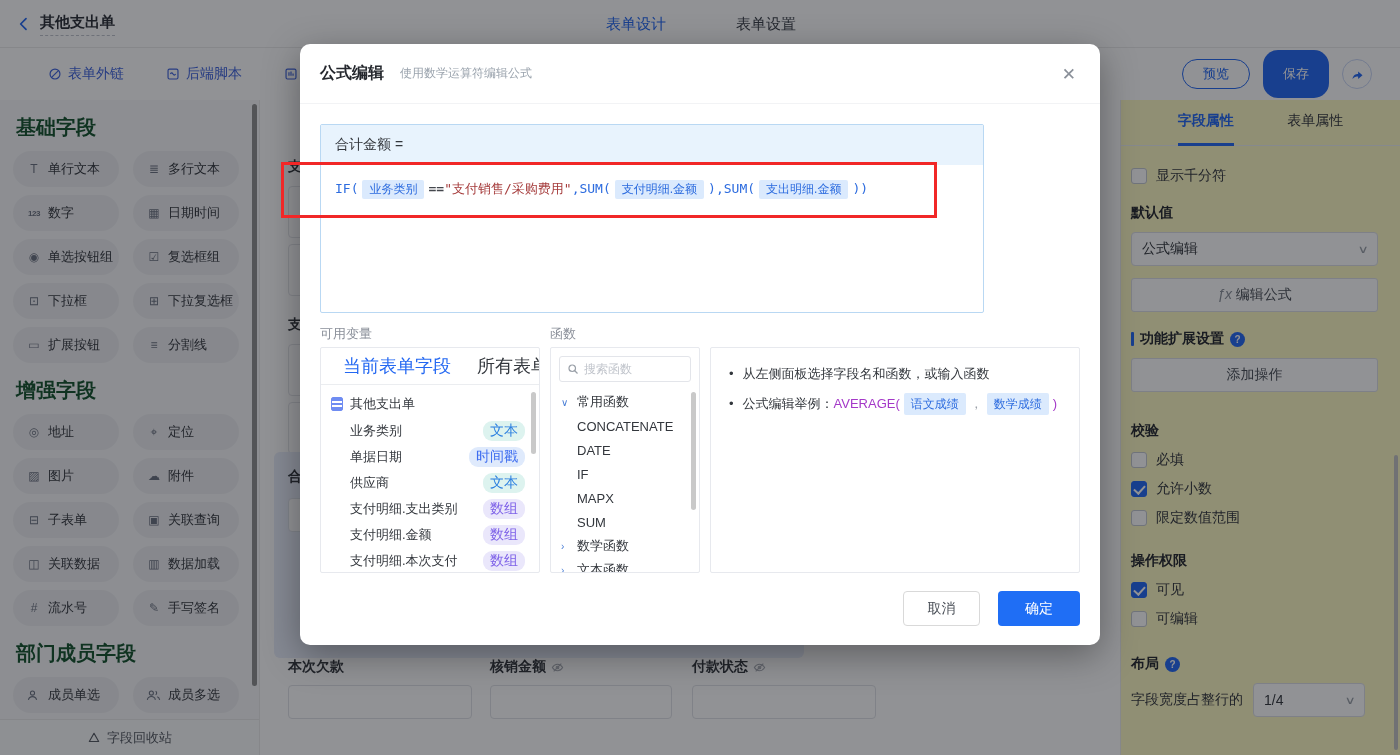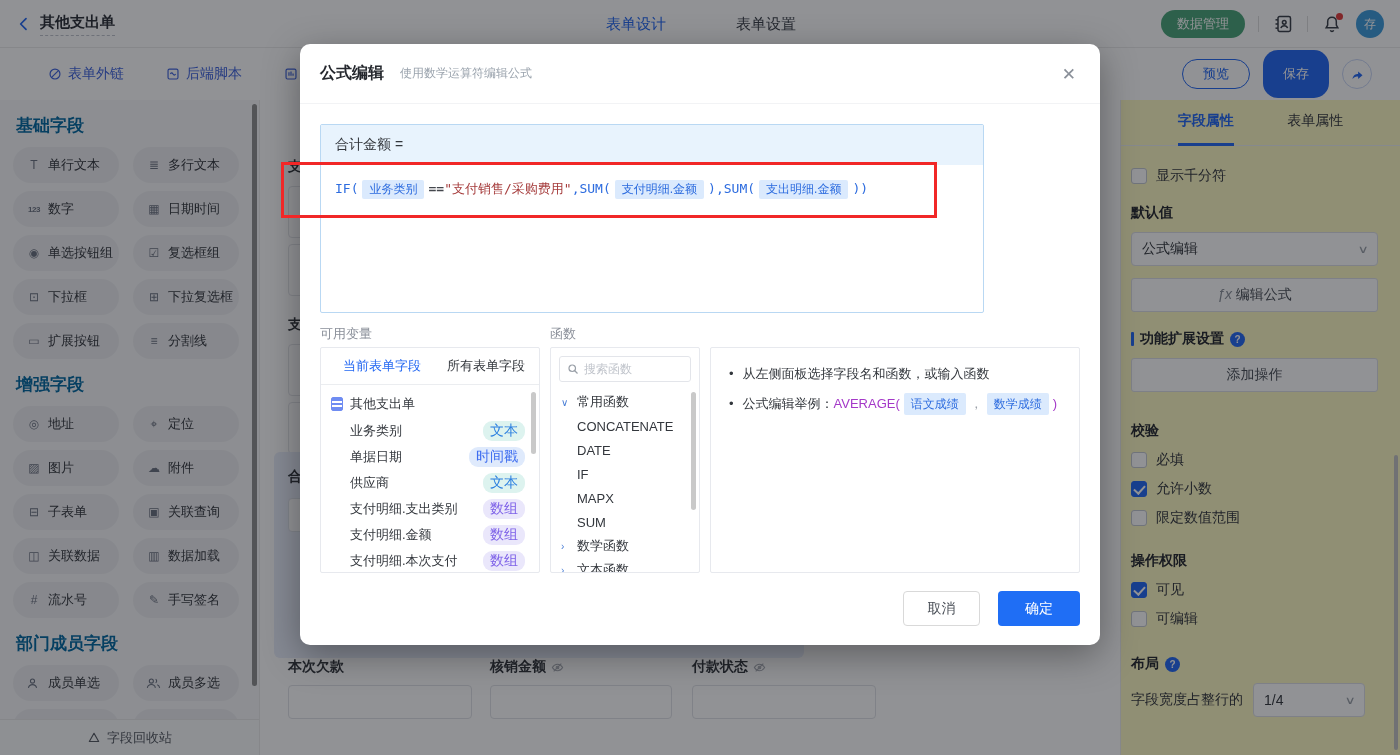--- a/index.html
+++ b/index.html
@@ -36,21 +36,21 @@
   .btn-outline { height:30px; padding:0 20px; border-radius:15px; border:1px solid #2468f2;
                  background:#fff; color:#2468f2; font-size:13px; cursor:pointer; font-family:"Liberation Sans",sans-serif; }
   .btn-primary { height:48px; padding:0 20px; border-radius:15px; border:none;
                  background:#2468f2; color:#fff; font-size:13px; cursor:pointer; font-family:"Liberation Sans",sans-serif; }
   .share-btn { width:30px; height:30px; border-radius:50%; border:1px solid #c9d6f5; display:flex;
                align-items:center; justify-content:center; color:#2468f2; font-size:15px; cursor:pointer; background:#fff; }
 
   
   .sidebar { position:absolute; top:100px; left:0; width:260px; height:655px;
              background:#f7f8fa; border-right:1px solid #ececec; z-index:1; overflow:hidden; }
-  .sb-section-title { font-size:17px; font-weight:700; color:#0369a1; margin:14px 0 10px 16px; }
+  .sb-section-title { font-size:20px; font-weight:700; color:#14532d; margin:14px 0 10px 16px; }
   .sb-grid { display:grid; grid-template-columns:106px 106px; column-gap:14px; row-gap:8px; padding:0 13px; }
   .sb-pill { height:36px; border-radius:18px; background:#ededf0; display:flex; align-items:center;
              padding-left:13px; gap:6px; cursor:grab; }
   .sb-pill .glyph { width:16px; text-align:center; font-size:12px; color:#6b7280; flex:none; }
   .sb-pill .glyph.num { font-size:8px; font-weight:700; letter-spacing:-0.5px; }
   .sb-pill .lbl { font-size:13px; color:#33373d; white-space:nowrap; }
   .recycle { position:absolute; bottom:0; left:0; width:100%; height:36px; background:#fafbfc;
              border-top:1px solid #e9e9e9; display:flex; align-items:center; justify-content:center;
              gap:6px; font-size:13px; color:#555a61; cursor:pointer; z-index:2; }
   .sb-scroll { position:absolute; right:2px; top:4px; width:5px; height:582px;
@@ -124,21 +124,21 @@
 
   .m-label { position:absolute; font-size:13px; color:#8a8f99; top:281px; }
   .panel { position:absolute; top:303px; height:226px; border:1px solid #e7e9ee; border-radius:2px;
            background:#fff; overflow:hidden; }
   .p-vars { left:20px; width:220px; }
   .p-fns  { left:250px; width:150px; }
   .p-tips { left:410px; width:370px; }
 
   .var-tabs { height:37px; display:flex; align-items:center; gap:26px; padding:0 22px;
               border-bottom:1px solid #ebedf0; }
-  .var-tab { font-size:13px; color:#33373d; cursor:pointer; white-space:nowrap; }
+  .var-tab { font-size:18px; color:#33373d; cursor:pointer; white-space:nowrap; }
   .var-tab.active { color:#2468f2; }
   .var-root { display:flex; align-items:center; gap:7px; padding:10px 10px 5px; font-size:13px; color:#33373d; cursor:pointer; }
   .doc-ic { width:12px; height:14px; border-radius:2px; flex:none;
             background:linear-gradient(#6f8cf2 0 3px,#fff 3px 5px,#6f8cf2 5px 7px,#fff 7px 9px,#6f8cf2 9px 100%); border:1px solid #6f8cf2; }
   .var-row { display:flex; align-items:center; justify-content:space-between; height:26px;
              padding:0 14px 0 29px; cursor:pointer; }
   .var-name { font-size:13px; color:#33373d; white-space:nowrap; }
   .badge { font-size:14px; padding:1px 7px; border-radius:9px; white-space:nowrap; }
   .t-text { background:#ddf3ef; color:#2b7fe0; }
   .t-time { background:#dfeafc; color:#3e6df0; }
@@ -184,43 +184,20 @@
         <svg width="16" height="16" viewBox="0 0 24 24">
             <polyline points="15,4 7,12 15,20" fill="none" stroke="#2468f2" stroke-width="2.6" stroke-linecap="round" stroke-linejoin="round"></polyline>
           </svg>
       </span>
       <span class="doc-title">其他支出单</span>
     </div>
     <div class="tb-tabs" id="header-tabs">
         <span class="tb-tab active">表单设计</span>
         <span class="tb-tab">表单设置</span>
       </div>
-    <div class="tb-right">
-      <button class="pill-green">数据管理</button>
-      <span class="vdiv"></span>
-      <span class="hicon">
-        <svg width="20" height="20" viewBox="0 0 24 24" fill="none" stroke="#3a3f47" stroke-width="1.8">
-          <rect x="6" y="3" width="15" height="18" rx="2"></rect>
-            <line x1="3" y1="7" x2="6" y2="7"></line>
-            <line x1="3" y1="12" x2="6" y2="12"></line>
-            <line x1="3" y1="17" x2="6" y2="17"></line>
-            <circle cx="13.5" cy="10" r="2.2"></circle>
-            <path d="M9.5 17c.6-2.2 2.2-3 4-3s3.4.8 4 3"></path>
-        </svg>
-      </span>
-      <span class="vdiv"></span>
-      <span class="hicon">
-        <svg width="20" height="20" viewBox="0 0 24 24" fill="none" stroke="#3a3f47" stroke-width="1.8">
-          <path d="M12 4c-3.2 0-5.2 2.3-5.2 5.2v4.2L5 16.6h14l-1.8-3.2V9.2C17.2 6.3 15.2 4 12 4z"></path>
-            <path d="M10 19.5c.4.9 1.1 1.4 2 1.4s1.6-.5 2-1.4"></path>
-        </svg>
-        <i class="bell-dot"></i>
-      </span>
-      <span class="avatar">存</span>
-    </div>
   </header>
 
   <div class="toolbar">
     <div class="tbr-items" id="toolbar-items">
         <span class="tbr-item">
           <span>
             <svg width="14" height="14" viewBox="0 0 24 24" fill="none" stroke="#3e63dd" stroke-width="2">
               <circle cx="12" cy="12" r="8.5"></circle>
               <line x1="7" y1="17" x2="17" y2="7"></line>
             </svg>

